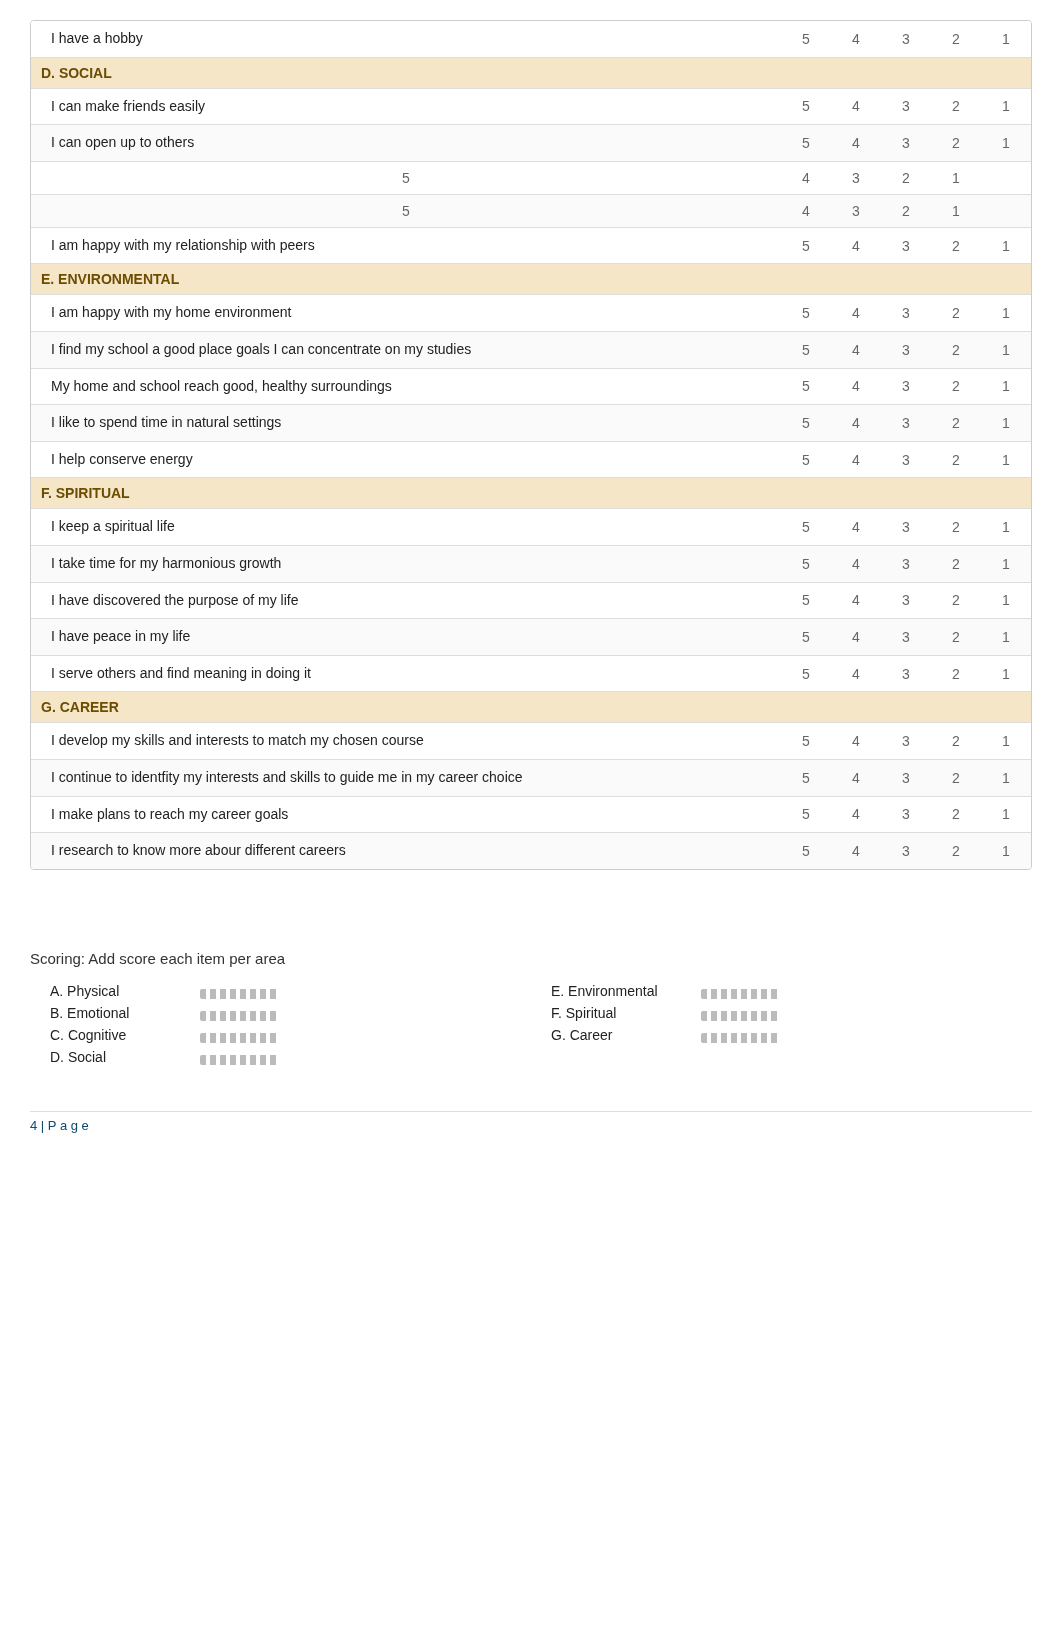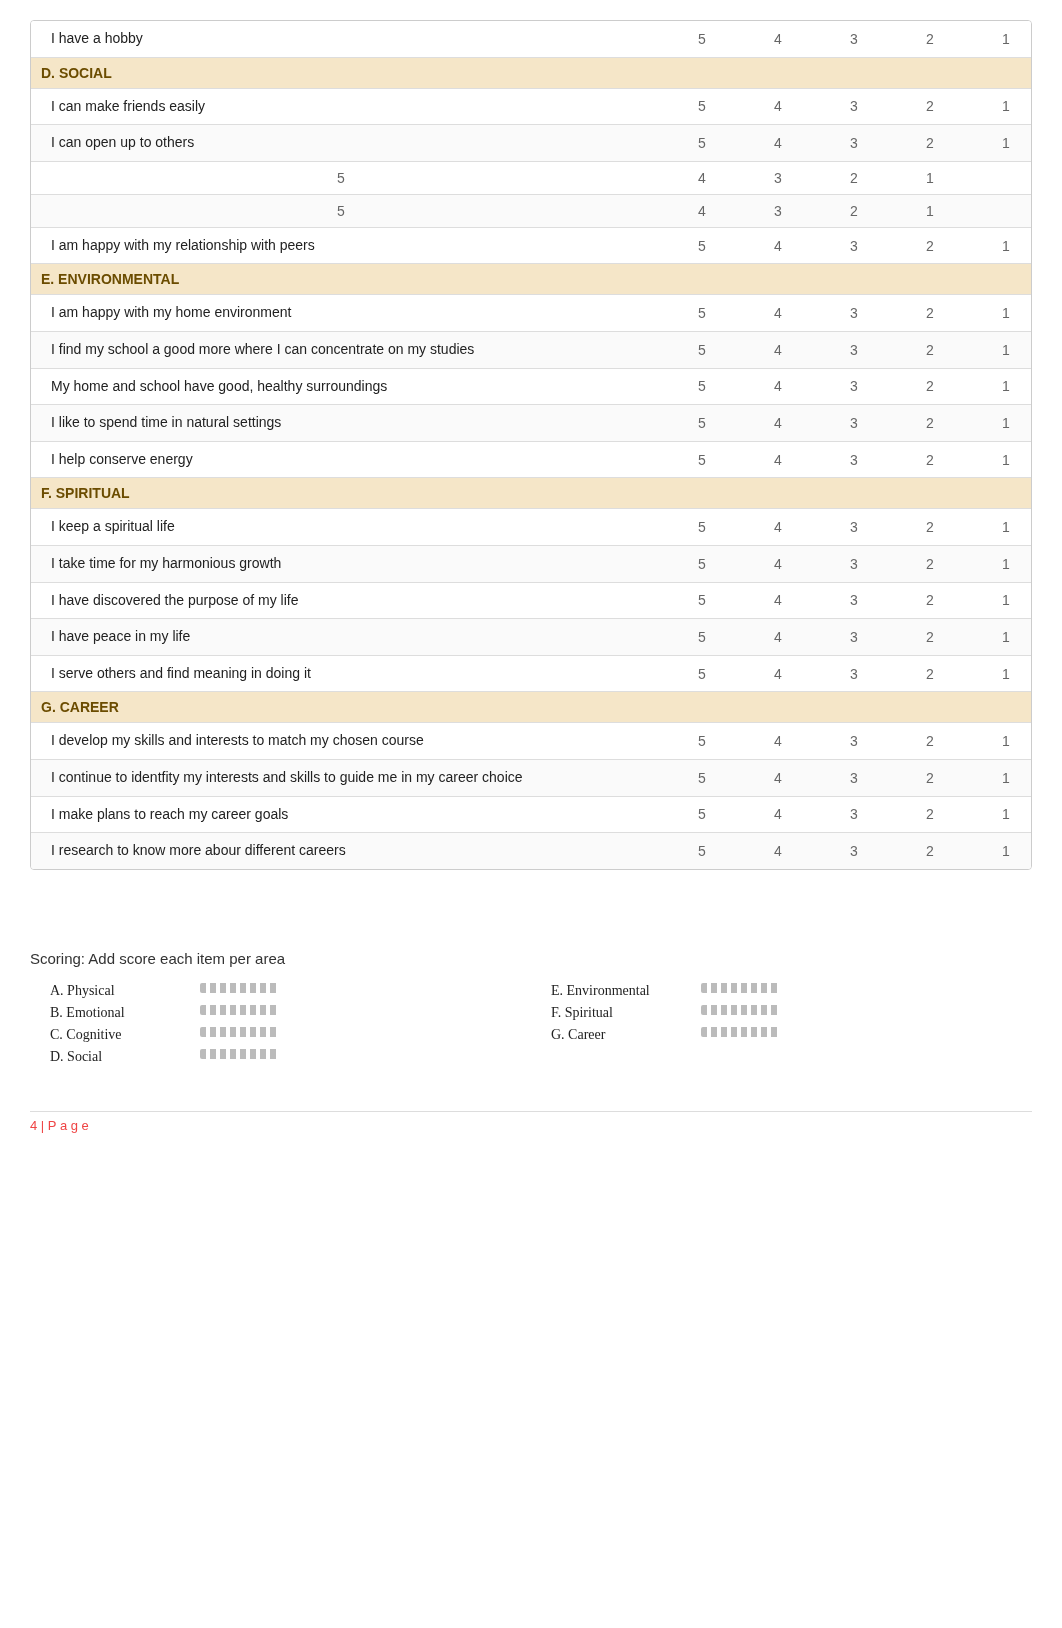--- a/index.html
+++ b/index.html
@@ -22,21 +22,20 @@
       display: grid;
       grid-template-columns: 1fr 50px 50px 50px 50px 50px;
       border-bottom: 1px solid #ddd;
       align-items: center;
     }
     .table-row:last-child {
       border-bottom: none;
     }
     .table-row.data-row {
       background: #fff;
-      gap: 26px;
     }
     .table-row.data-row:nth-child(even) {
       background: #fafafa;
     }
     .label-cell {
       padding: 8px 10px 8px 20px;
       line-height: 1.4;
     }
     .num-cell {
       text-align: center;
@@ -54,40 +53,39 @@
       margin-top: 40px;
     }
     .scoring-grid {
       display: grid;
       grid-template-columns: 1fr 1fr;
       gap: 6px 40px;
       padding: 0 20px;
     }
     .scoring-item {
       display: flex;
-      align-items: flex-start;
+      align-items: flex-end;
       gap: 10px;
       margin-bottom: 6px;
-      font-family: Liberation Serif, serif;
     }
     .scoring-label {
       min-width: 140px;
       font-size: 14px;
     }
     .scoring-line {
       display: inline-block;
       width: 80px;
       height: 10px;
       background: repeating-linear-gradient(90deg, #bbb 0px, #bbb 6px, transparent 6px, transparent 10px);
       border-radius: 2px;
     }
     .page-footer {
       margin-top: 30px;
       font-size: 13px;
-      color: #ef4444;
+      color: #0c4a6e;
       border-top: 1px solid #ddd;
       padding-top: 6px;
     }
   </style>
 </head>
 <body>
 
 <div class="table-container">
 
 <div class="table-row data-row">
@@ -144,29 +142,29 @@
     </div>
     <div class="table-row data-row">
       <div class="label-cell">I am happy with my home environment</div>
       <div class="num-cell">5</div>
       <div class="num-cell">4</div>
       <div class="num-cell">3</div>
       <div class="num-cell">2</div>
       <div class="num-cell">1</div>
     </div>
     <div class="table-row data-row">
-      <div class="label-cell">I find my school a good more where I can concentrate on my studies</div>
-      <div class="num-cell">5</div>
-      <div class="num-cell">4</div>
-      <div class="num-cell">3</div>
-      <div class="num-cell">2</div>
-      <div class="num-cell">1</div>
-    </div>
-    <div class="table-row data-row">
-      <div class="label-cell">My home and school have good, healthy surroundings</div>
+      <div class="label-cell">I find my school a good place goals I can concentrate on my studies</div>
+      <div class="num-cell">5</div>
+      <div class="num-cell">4</div>
+      <div class="num-cell">3</div>
+      <div class="num-cell">2</div>
+      <div class="num-cell">1</div>
+    </div>
+    <div class="table-row data-row">
+      <div class="label-cell">My home and school reach good, healthy surroundings</div>
       <div class="num-cell">5</div>
       <div class="num-cell">4</div>
       <div class="num-cell">3</div>
       <div class="num-cell">2</div>
       <div class="num-cell">1</div>
     </div>
     <div class="table-row data-row">
       <div class="label-cell">I like to spend time in natural settings</div>
       <div class="num-cell">5</div>
       <div class="num-cell">4</div>

